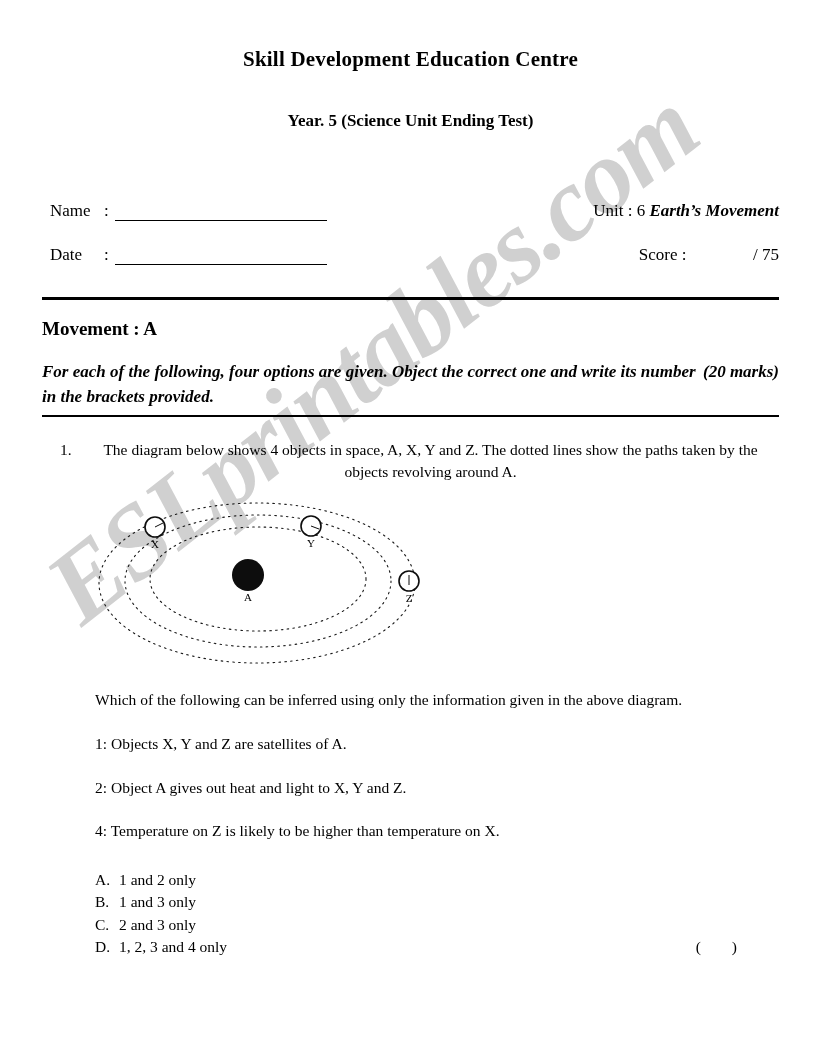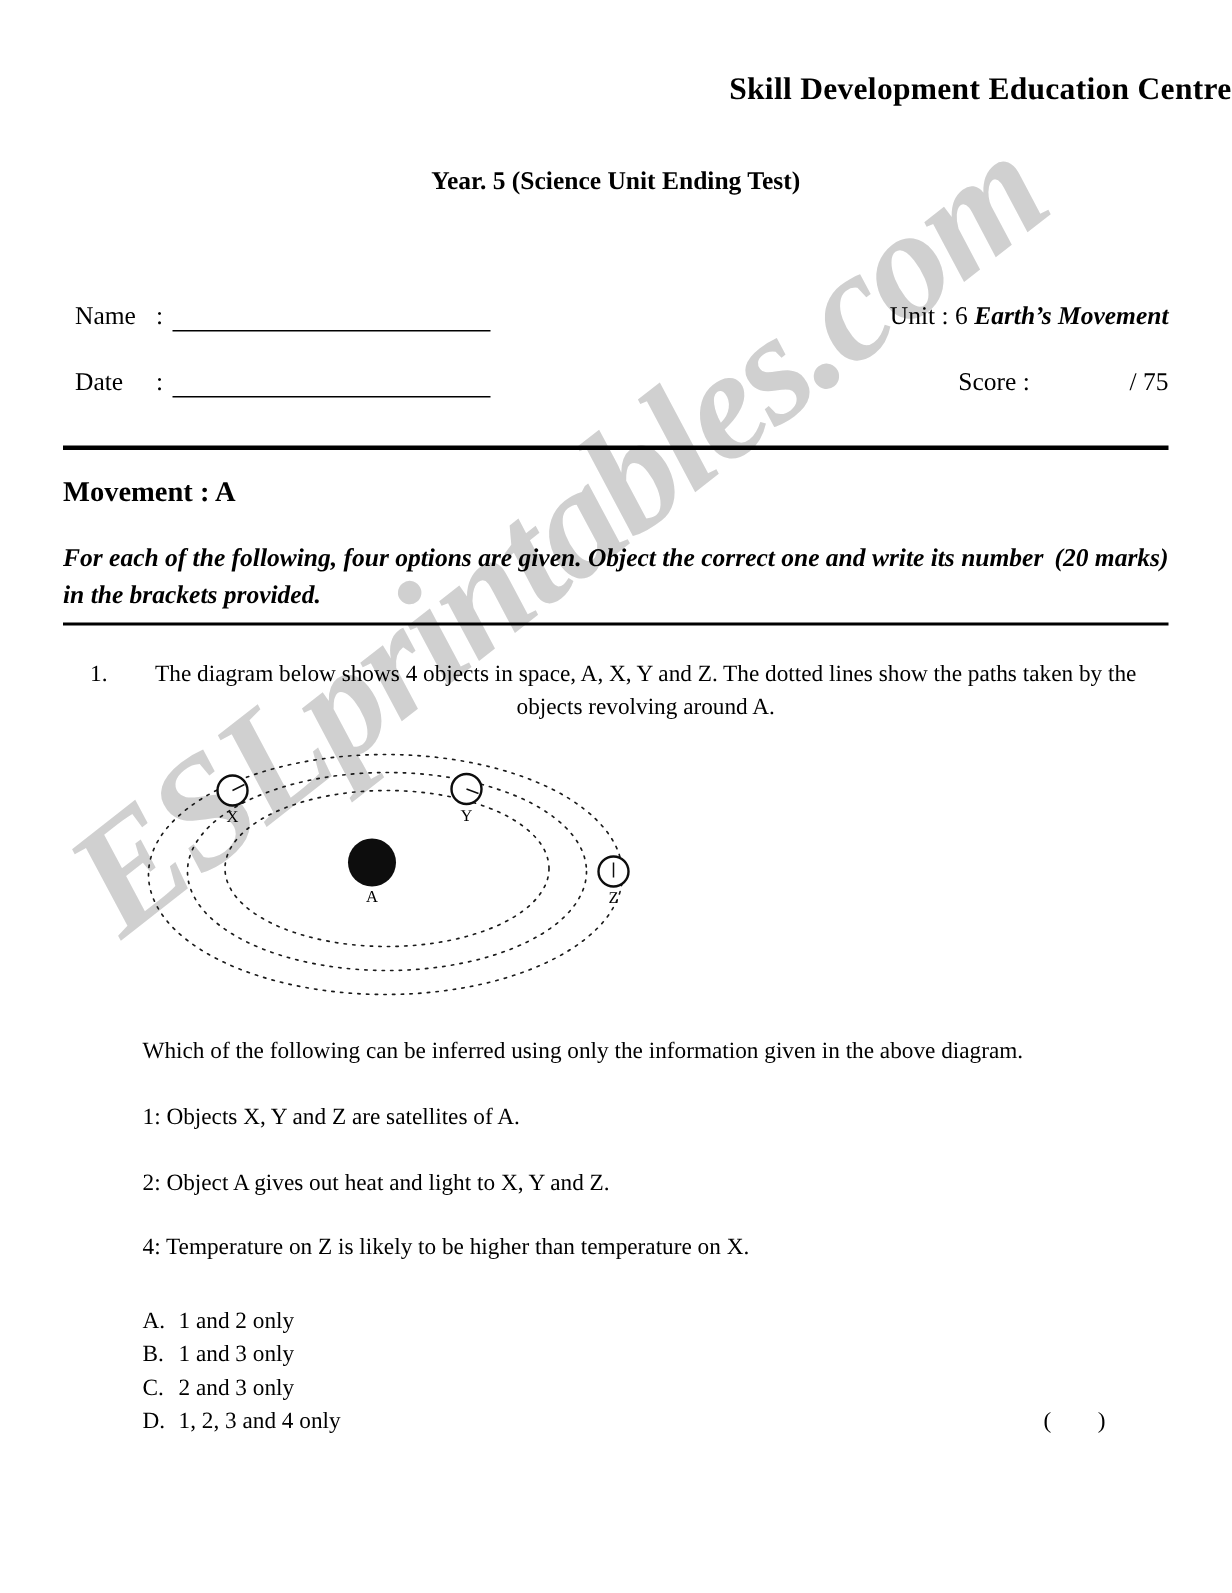--- a/index.html
+++ b/index.html
@@ -46,21 +46,21 @@
     transform-origin: 0 50%;
   }
 
   
   #content {
     position: relative;
     z-index: 10;
   }
 
   .hdr-title {
-    text-align: right;
+    text-align: center;
     font-weight: bold;
     font-size: 21px;
     letter-spacing: 0.2px;
     margin: 0;
     padding-top: 47px;
   }
   .hdr-sub {
     text-align: center;
     font-weight: bold;
     font-size: 17px;

